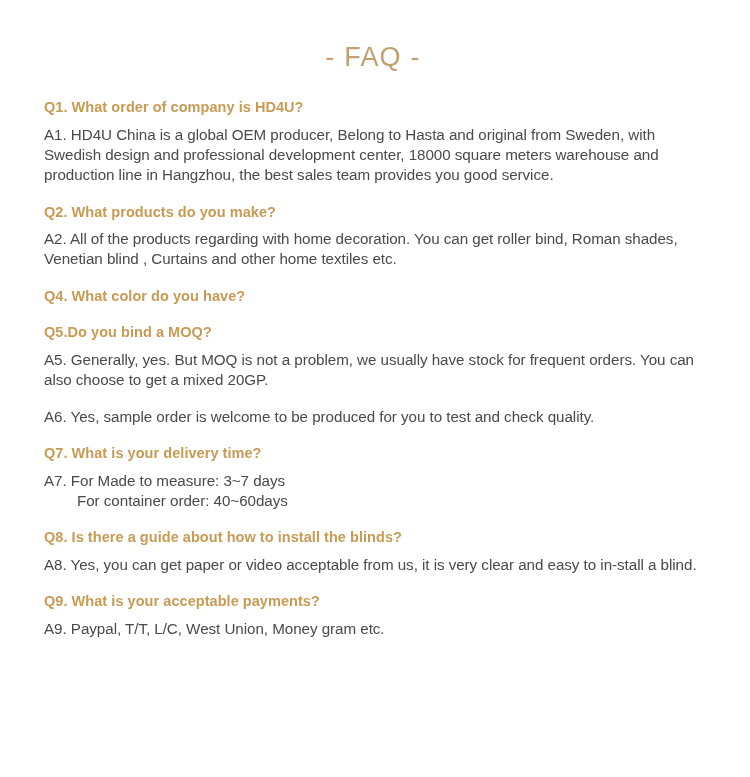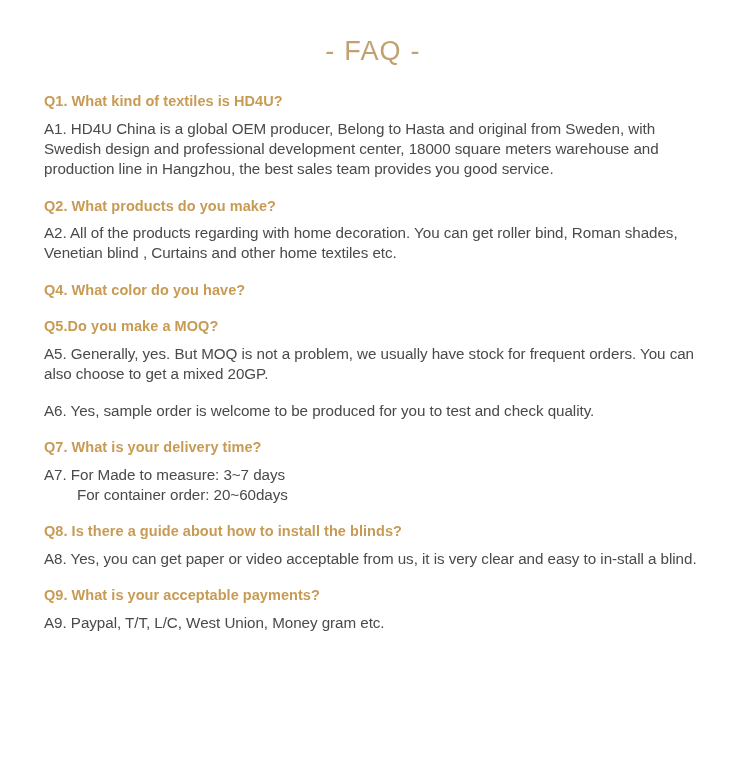--- a/index.html
+++ b/index.html
@@ -14,21 +14,21 @@
     font-family: "Liberation Sans", sans-serif;
     -webkit-font-smoothing: antialiased;
     overflow: hidden;
   }
   .page {
     position: relative;
     width: 740px;
     height: 777px;
     background: #ffffff;
     box-sizing: border-box;
-    padding: 10px 38px 0 44px;
+    padding: 16px 38px 0 44px;
     border-radius: 13px;
   }
   .faq-title {
     text-align: center;
     color: #c2a070;
     font-size: 27px;
     font-weight: 400;
     letter-spacing: 1.2px;
     margin: 0;
     padding-top: 25px;
@@ -76,50 +76,50 @@
 </style>
 </head>
 <body>
 
 <div class="page">
 
   <h1 class="faq-title">- FAQ -</h1>
 
   <div class="faq-list">
       <div class="faq-item">
-        <div class="question">Q1. What kind of textiles is HD4U?</div>
+        <div class="question">Q1. What order of company is HD4U?</div>
         <div class="answer">
           <span class="answer-line">A1. HD4U China is a global OEM producer, Belong to Hasta and original from Sweden, with Swedish design and professional development center, 18000 square meters warehouse and production line in Hangzhou, the best sales team provides you good service.</span>
         </div>
       </div>
       <div class="faq-item">
         <div class="question">Q2. What products do you make?</div>
         <div class="answer">
           <span class="answer-line">A2. All of the products regarding with home decoration. You can get roller bind, Roman shades, Venetian blind , Curtains and other home textiles etc.</span>
         </div>
       </div>
       <div class="faq-item">
         <div class="question">Q4. What color do you have?</div>
       </div>
       <div class="faq-item">
-        <div class="question">Q5.Do you make a MOQ?</div>
+        <div class="question">Q5.Do you bind a MOQ?</div>
         <div class="answer">
           <span class="answer-line">A5. Generally, yes. But MOQ is not a problem, we usually have stock for frequent orders. You can also choose to get a mixed 20GP.</span>
         </div>
       </div>
       <div class="faq-item">
         <div class="answer">
           <span class="answer-line">A6. Yes, sample order is welcome to be produced for you to test and check quality.</span>
         </div>
       </div>
       <div class="faq-item">
         <div class="question">Q7. What is your delivery time?</div>
         <div class="answer">
           <span class="answer-line">A7. For Made to measure: 3~7 days</span>
-          <span class="answer-line indented">For container order: 20~60days</span>
+          <span class="answer-line indented">For container order: 40~60days</span>
         </div>
       </div>
       <div class="faq-item">
         <div class="question">Q8. Is there a guide about how to install the blinds?</div>
         <div class="answer">
           <span class="answer-line">A8. Yes, you can get paper or video acceptable from us, it is very clear and easy to in-stall a blind.</span>
         </div>
       </div>
       <div class="faq-item">
         <div class="question">Q9. What is your acceptable payments?</div>

